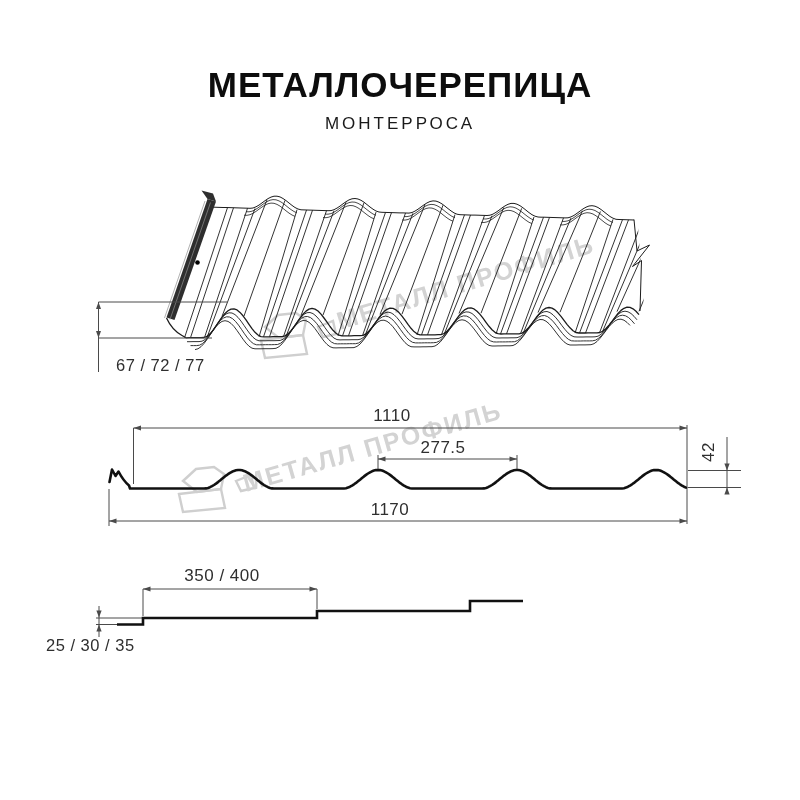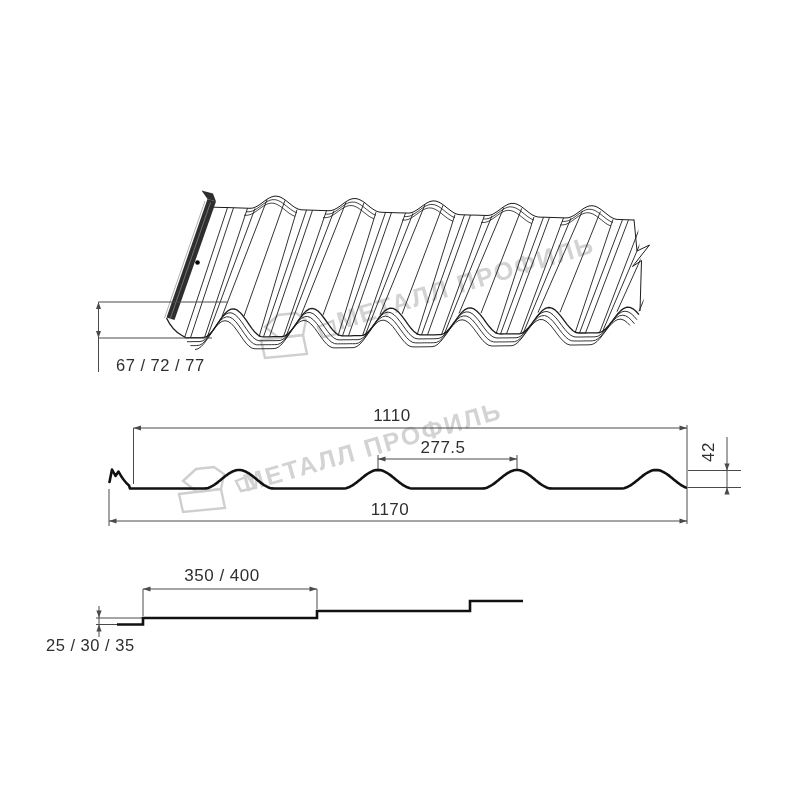--- a/index.html
+++ b/index.html
@@ -10,20 +10,24 @@
   .subtitle{margin-top:9px;font-size:17px;font-weight:500;letter-spacing:3px;color:#1a1a1a;}
   svg{position:absolute;left:0;top:0;}
   .dimtxt{fill:#2f2f2f;font-size:17px;letter-spacing:.5px;}
   .dimtxt-sm{fill:#2f2f2f;font-size:16.5px;letter-spacing:.5px;}
   .wm{fill:#d3d3d3;font-size:25px;font-weight:700;letter-spacing:2px;}
 </style>
 </head>
 <body>
 
 <div class="stage">
+  <div class="hdr">
+    <div class="title">МЕТАЛЛОЧЕРЕПИЦА</div>
+    <div class="subtitle">МОНТЕРРОСА</div>
+  </div>
 
   <svg id="cv" width="800" height="800" viewBox="0 0 800 800">
     <defs>
       <clipPath id="sheetClip">
         <polygon points="205,195 637,213 645,320 639,338 168,345 163,314"></polygon>
       </clipPath>
     </defs>
 
     <g>
       <g stroke="#cfcfcf" stroke-width="2.4" fill="none">

